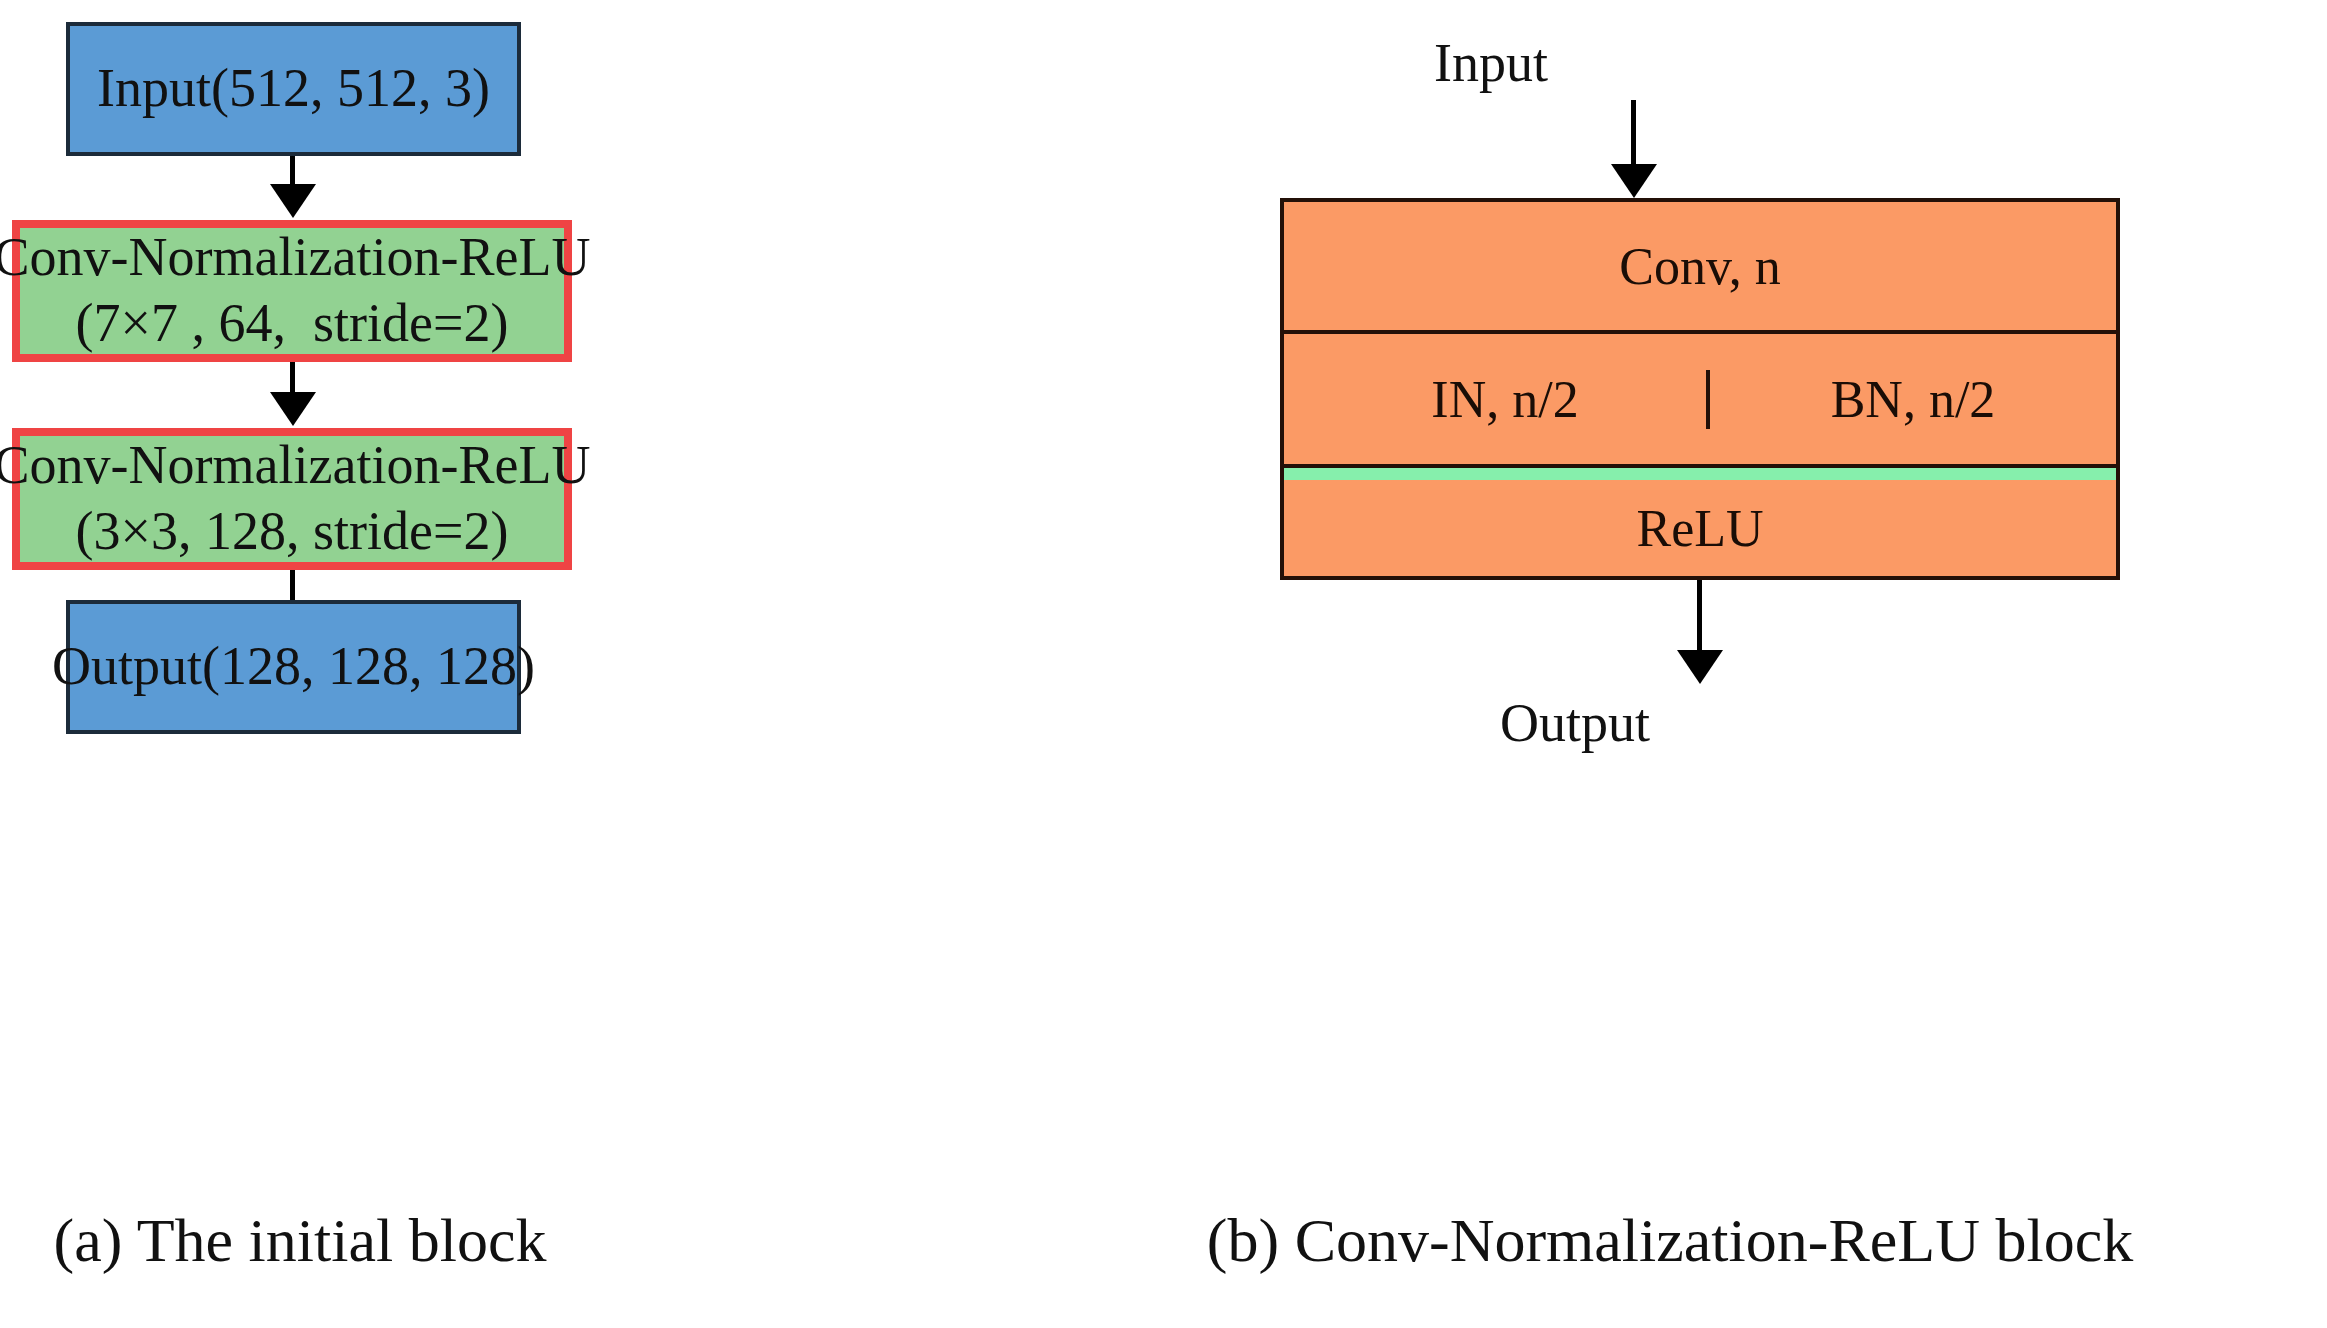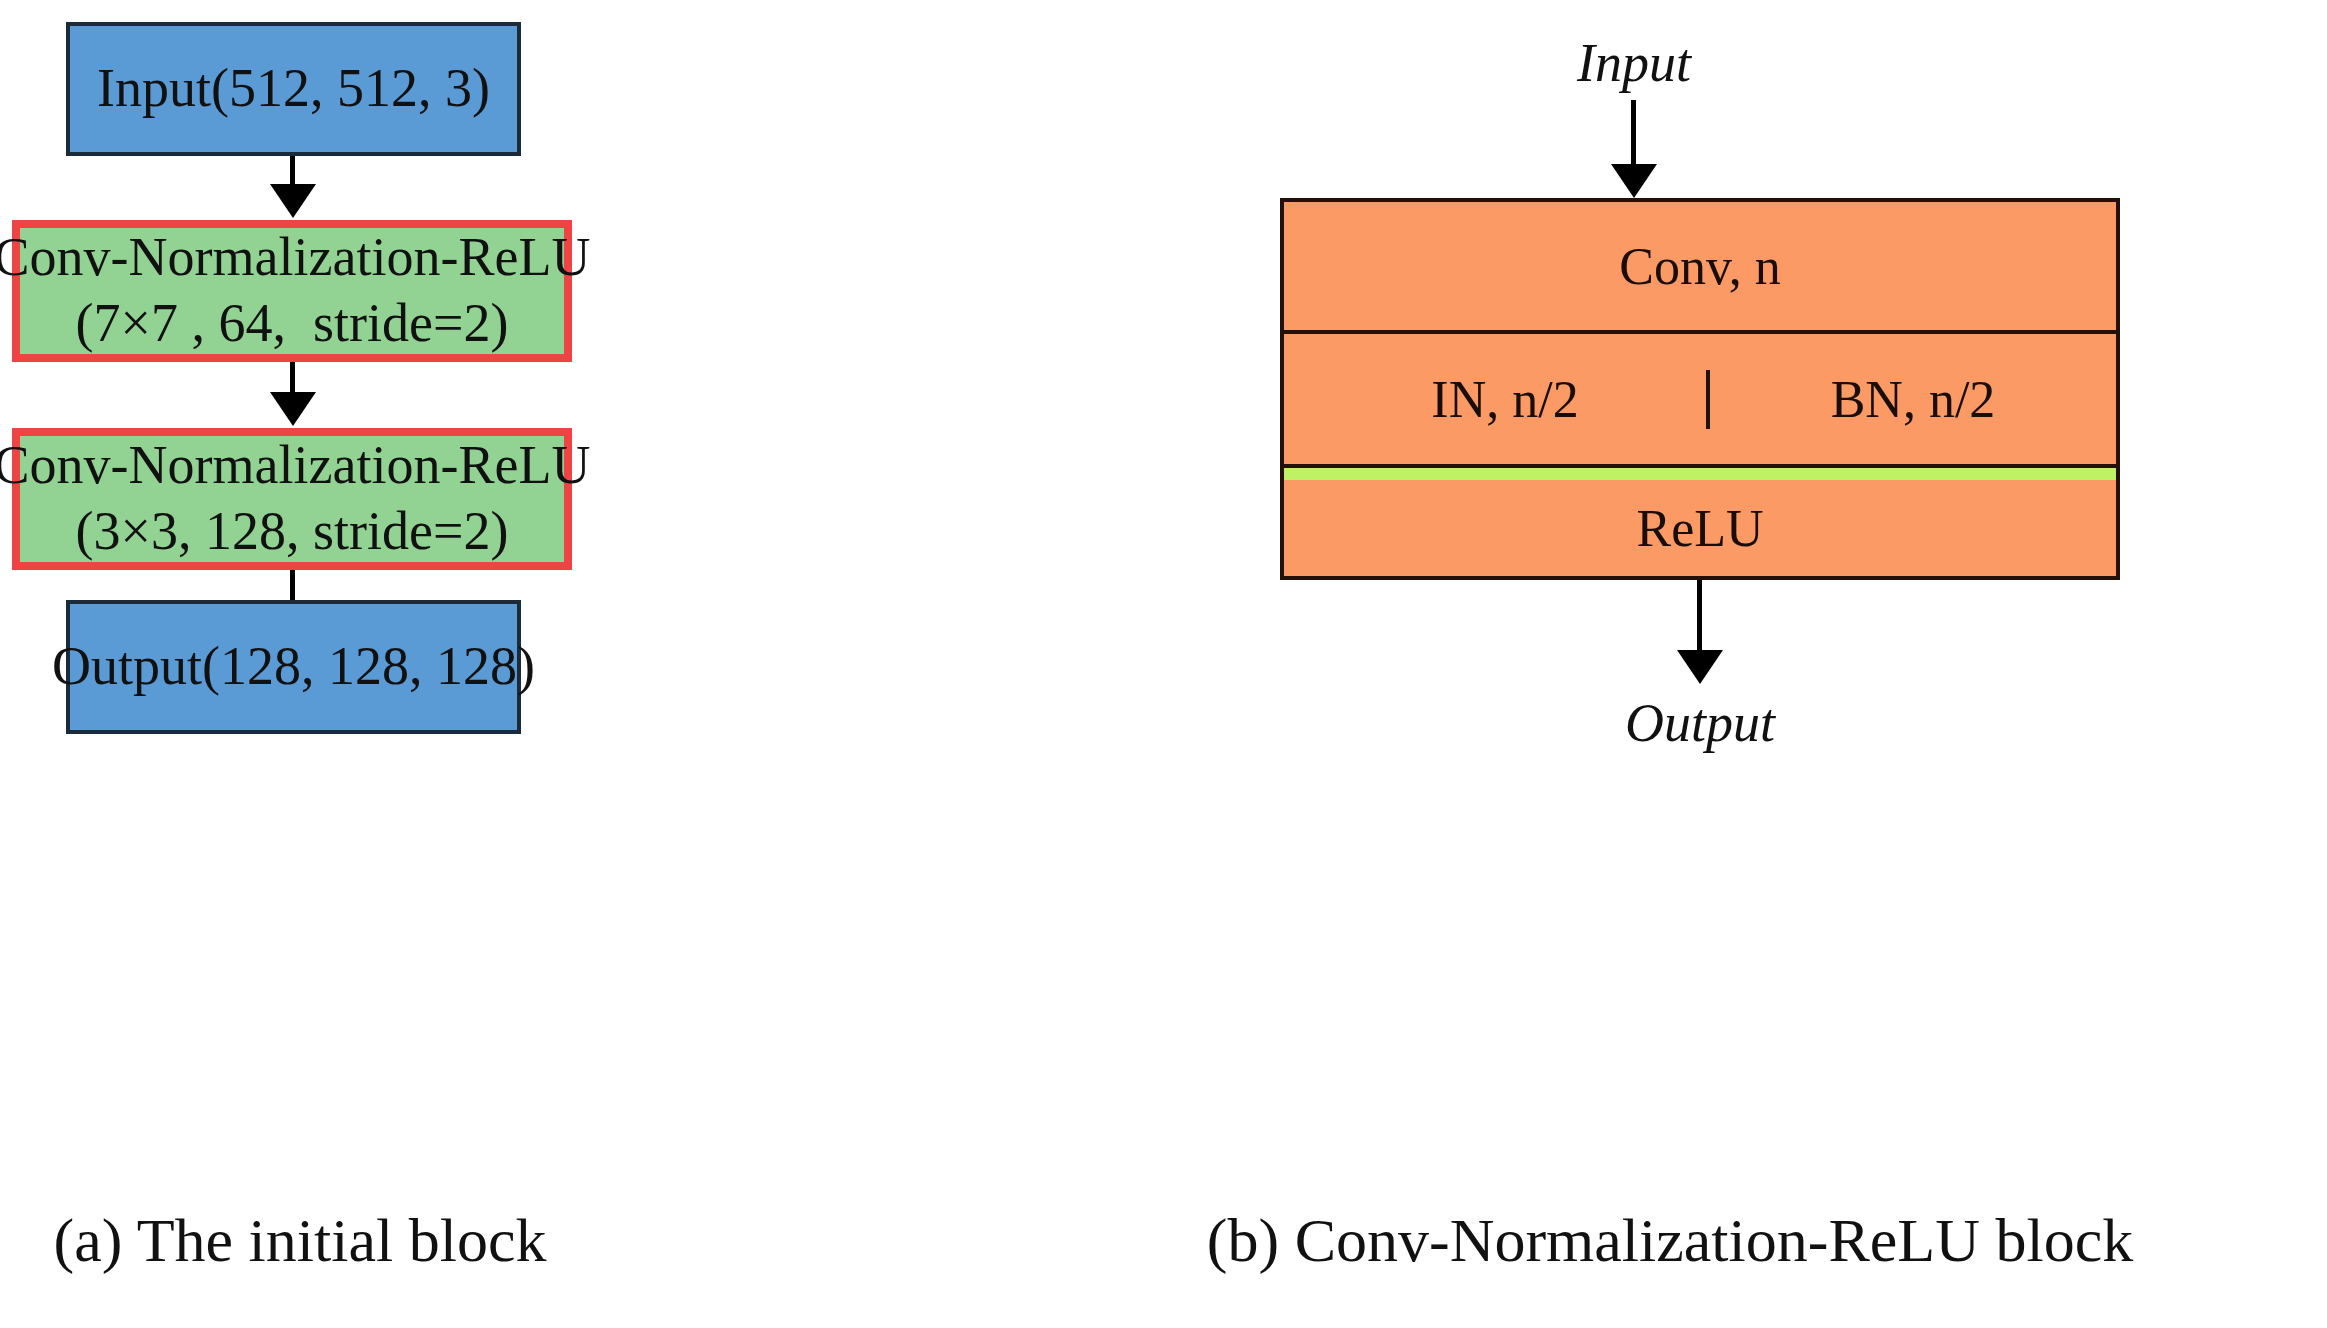--- a/index.html
+++ b/index.html
@@ -45,21 +45,21 @@
     background: #92D292;
     border: 8px solid #ef4444;
     font-size: 54px;
   }
 
   
   .orange-group {
     position: absolute;
     box-sizing: border-box;
     border: 4px solid #231008;
-    background: #bef264;
+    background: #86efac;
     display: flex;
     flex-direction: column;
     text-align: right;
   }
   .orange-row {
     box-sizing: border-box;
     display: flex;
     align-items: center;
     justify-content: center;
     font-size: 52px;
@@ -95,25 +95,24 @@
     width: 0;
     height: 0;
     border-left: 23px solid transparent;
     border-right: 23px solid transparent;
     border-top: 34px solid #000000;
   }
 
   
   .free-label {
     position: absolute;
-    text-align: center;
+    text-align: left;
     font-size: 54px;
     color: #111111;
     white-space: pre;
-    font-style: italic;
   }
 
   .caption {
     position: absolute;
     font-size: 62px;
     color: #111111;
     text-align: center;
     white-space: pre;
   }
 </style>

